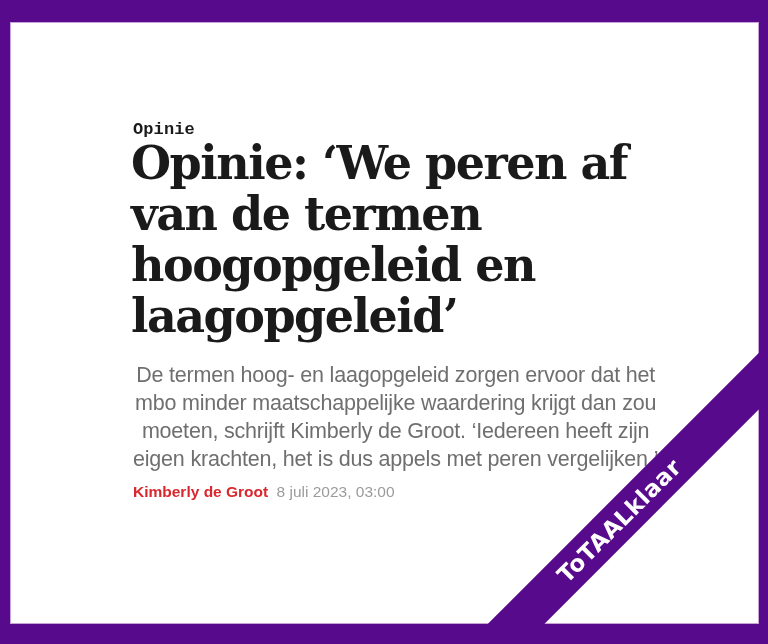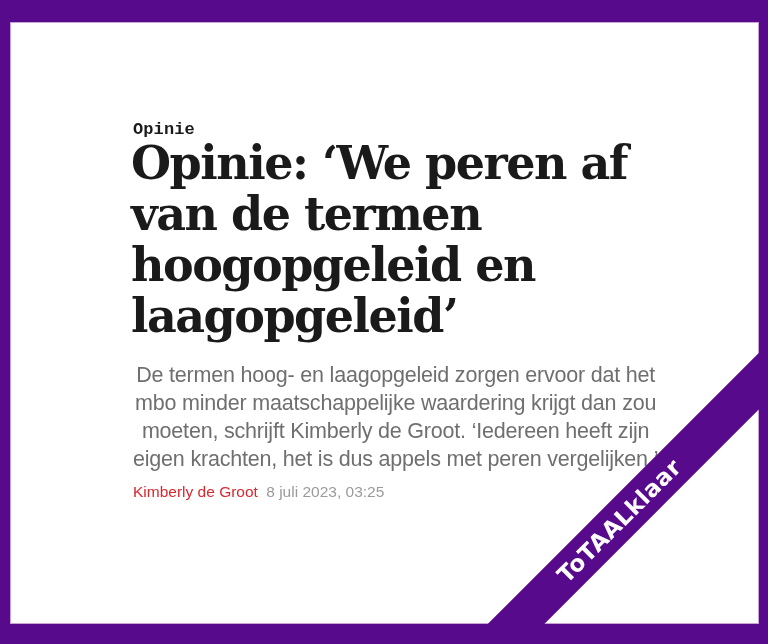--- a/index.html
+++ b/index.html
@@ -59,21 +59,21 @@
     letter-spacing: -0.2px;
     white-space: pre-line;
     text-align: center;
   }
   .byline {
     position: absolute;
     left: 122px; top: 460px;
     font-size: 15.5px;
   }
   .author {
-    font-weight: 400;
+    font-weight: 700;
     color: var(--red);
   }
   .pubdate {
     color: var(--lightgray);
     margin-left: 4px;
   }
   .ribbon {
     position: absolute;
     left: 422px; top: 488px;
     width: 420px; height: 40px;
@@ -106,21 +106,21 @@
 hoogopgeleid en
 laagopgeleid’</h1>
 
     <p class="intro">De termen hoog- en laagopgeleid zorgen ervoor dat het
 mbo minder maatschappelijke waardering krijgt dan zou
 moeten, schrijft Kimberly de Groot. ‘Iedereen heeft zijn
 eigen krachten, het is dus appels met peren vergelijken.’</p>
 
     <div class="byline">
       <span class="author">Kimberly de Groot</span>
-      <span class="pubdate">8 juli 2023, 03:25</span>
+      <span class="pubdate">8 juli 2023, 03:00</span>
     </div>
 
   </div>
 
   <div class="ribbon">
     <span class="ribbon-label">ToTAALklaar</span>
   </div>
 
 </div>
 

